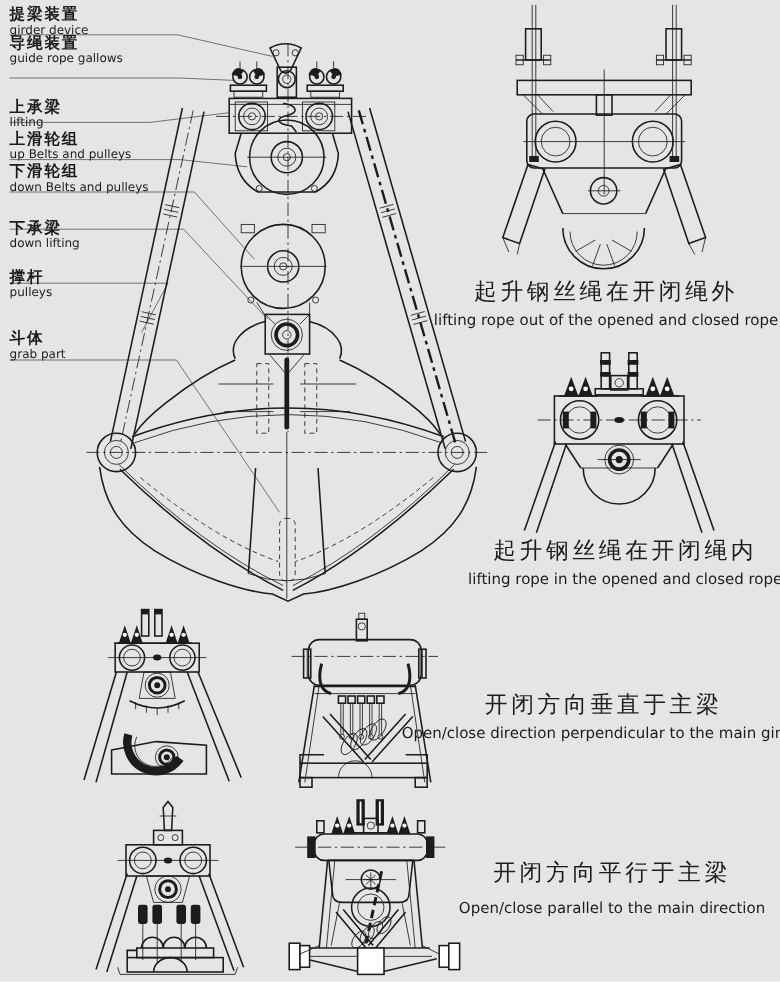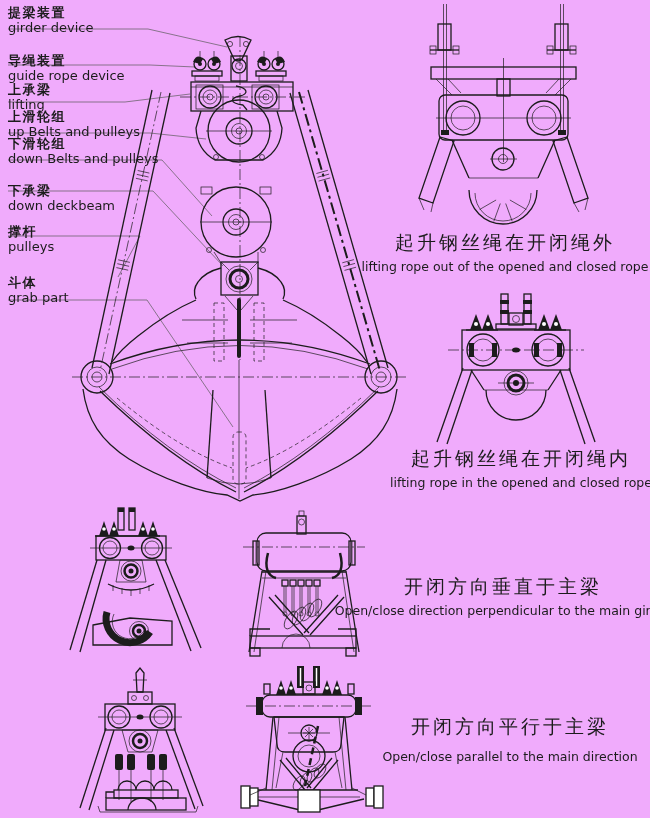--- a/index.html
+++ b/index.html
@@ -1,28 +1,28 @@
 <!DOCTYPE html>
 <html><head>
 <meta charset="utf-8">
 <style>
   html,body{margin:0;padding:0;background:#fff;}
-  .stage{position:relative;width:650px;height:818px;background:#f0abfc;overflow:hidden;
+  .stage{position:relative;width:650px;height:818px;background:#e5e5e5;overflow:hidden;
          font-family:"DejaVu Sans","Liberation Sans",sans-serif;color:#1c1c1c;}
   svg{position:absolute;left:0;top:0;}
   .ln{fill:none;stroke:#1c1c1c;stroke-width:1.3;}
   .lt{fill:none;stroke:#1c1c1c;stroke-width:0.7;}
   .cdash{stroke-dasharray:11 3 2 3;}
   .hd{stroke-dasharray:4 3;}
   .fil{fill:#1c1c1c;stroke:none;}
   .wfil{fill:#fff;}
   .leader{fill:none;stroke:#5a5a5a;stroke-width:0.7;}
   .lbl{position:absolute;left:8px;line-height:1.05;}
   .lbl .cn{font-size:13px;font-weight:600;letter-spacing:1.5px;white-space:nowrap;}
-  .lbl .en{font-size:13px;margin-top:1px;white-space:nowrap;}
+  .lbl .en{font-size:10px;margin-top:1px;white-space:nowrap;}
   .cap{position:absolute;text-align:center;width:360px;}
   .cap .cn{font-size:19px;letter-spacing:3px;white-space:nowrap;}
   .cap .en{font-size:12.5px;margin-top:3px;white-space:nowrap;}
   .cap4 .en{margin-top:9px;}
 </style>
 </head>
 <body>
 
 <div class="stage">
 
@@ -450,39 +450,39 @@
           <rect class="ln wfil" x="374" y="786" width="9" height="22"></rect>
       <path class="lt" d="M250,795 L266,788 M366,795 L352,788"></path>
     </g>
   </g>
 </svg>
 
   <div class="lbl" style="top:6px">
     <div class="cn">提梁装置</div>
     <div class="en">girder device</div>
   </div>
-  <div class="lbl" style="top:54px">
+  <div class="lbl" style="top:30px">
     <div class="cn">导绳装置</div>
-    <div class="en">guide rope device</div>
+    <div class="en">guide rope gallows</div>
   </div>
   <div class="lbl" style="top:83px">
     <div class="cn">上承梁</div>
     <div class="en">lifting</div>
   </div>
   <div class="lbl" style="top:137px">
     <div class="cn">下滑轮组</div>
     <div class="en">down Belts and pulleys</div>
   </div>
   <div class="lbl" style="top:110px">
     <div class="cn">上滑轮组</div>
     <div class="en">up Belts and pulleys</div>
   </div>
   <div class="lbl" style="top:184px">
     <div class="cn">下承梁</div>
-    <div class="en">down deckbeam</div>
+    <div class="en">down lifting</div>
   </div>
   <div class="lbl" style="top:225px">
     <div class="cn">撑杆</div>
     <div class="en">pulleys</div>
   </div>
   <div class="lbl" style="top:276px">
     <div class="cn">斗体</div>
     <div class="en">grab part</div>
   </div>
 

